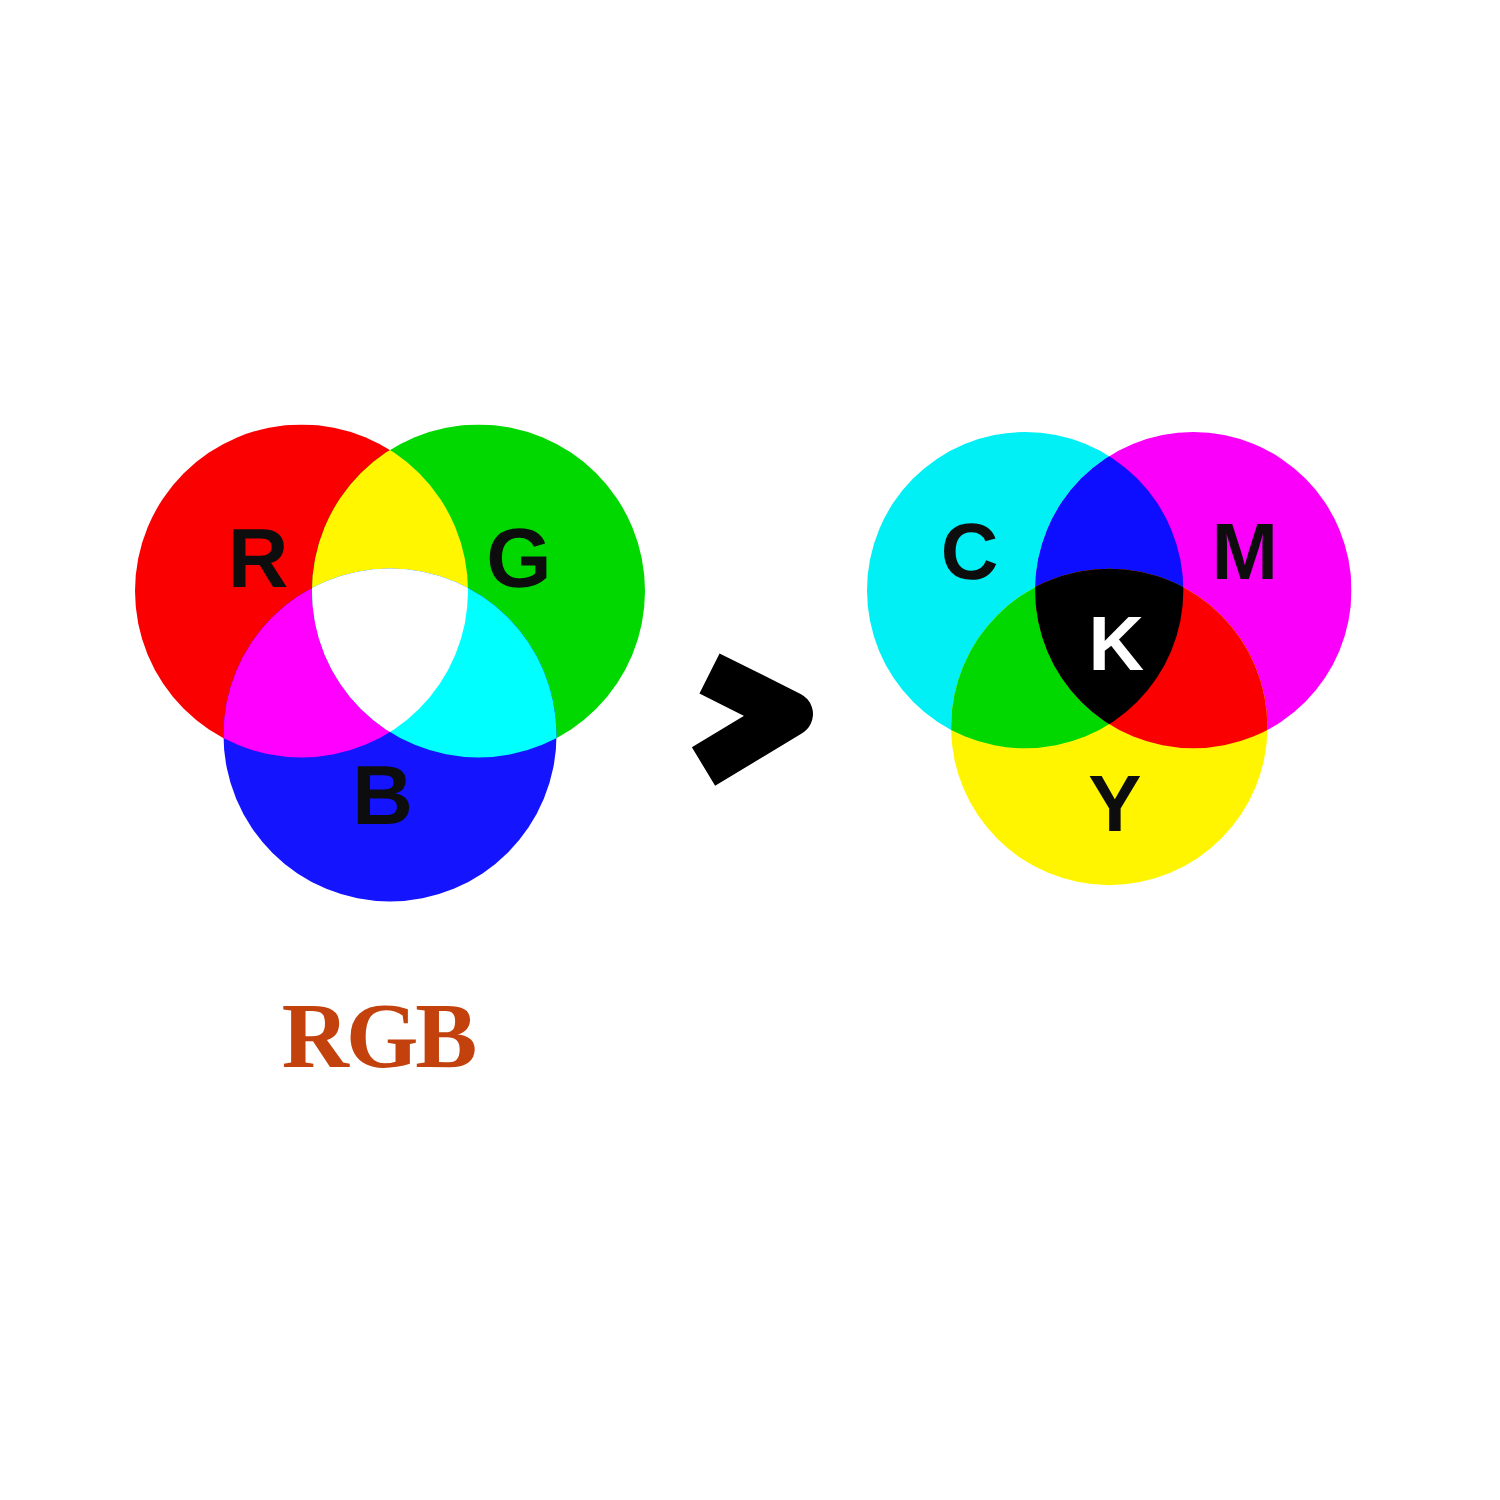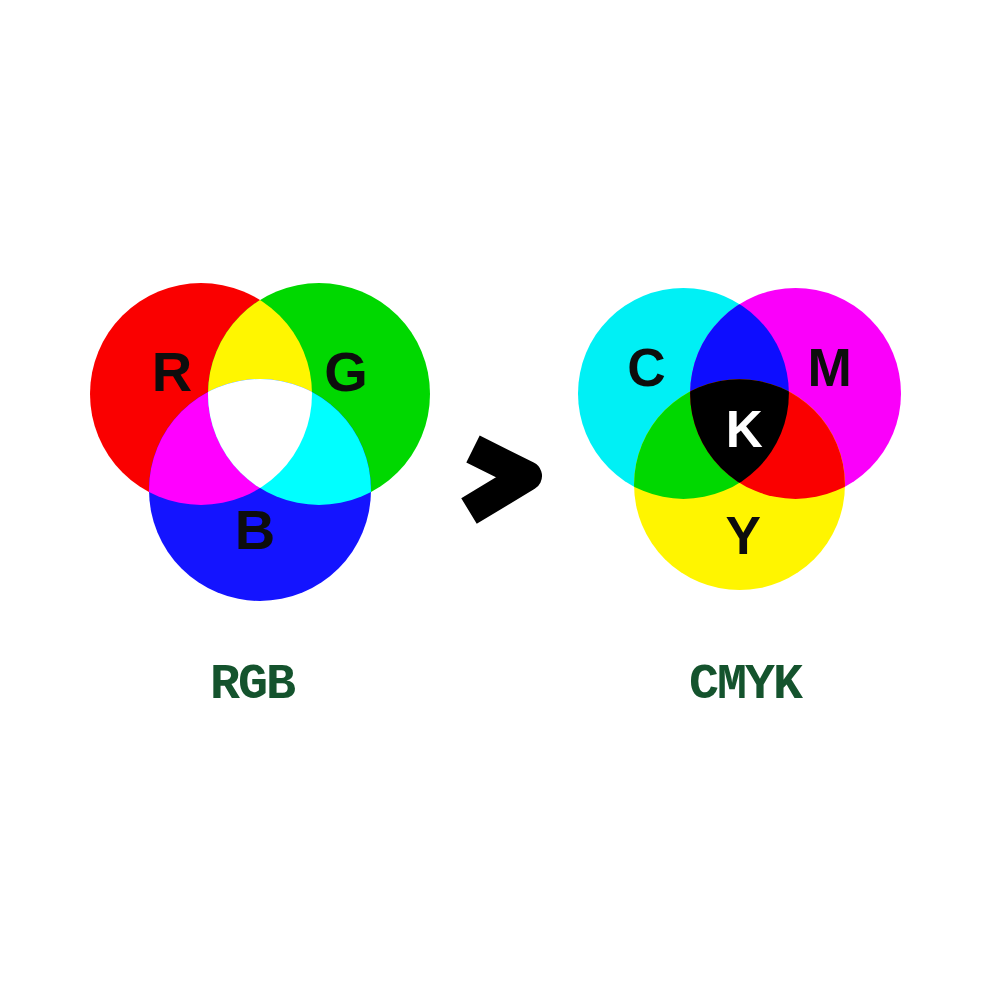--- a/index.html
+++ b/index.html
@@ -18,25 +18,25 @@
   .circle-letter {
     font-family: "Liberation Sans", sans-serif;
     font-weight: bold;
     font-size: 56px;
   }
   .k-letter { font-size: 54px; }
   .model-label {
     position: absolute;
     top: 660px;
     transform: translateX(-50%);
-    font-family: Liberation Mono, monospace;
+    font-family: Liberation Serif, serif;
     font-weight: bold;
-    font-size: 50px;
+    font-size: 62px;
     letter-spacing: -2px;
-    color: #14532d;
+    color: #c2410c;
     line-height: 1;
     white-space: nowrap;
   }
   .rgb-label  { left: 252px; }
   .cmyk-label { left: 745px; }
   .sr-only {
     position: absolute;
     width: 1px; height: 1px;
     overflow: hidden;
     clip: rect(0 0 0 0);
@@ -110,15 +110,14 @@
         <circle cx="170" cy="207" r="111" fill="#000000"></circle>
       </g>
     </g>
     <text class="circle-letter" x="72" y="103" text-anchor="middle" fill="#0D0D0D">C</text>
     <text class="circle-letter" x="265" y="103" text-anchor="middle" fill="#0D0D0D">M</text>
     <text class="circle-letter" x="174" y="280" text-anchor="middle" fill="#0D0D0D">Y</text>
     <text class="circle-letter k-letter" x="175" y="167" text-anchor="middle" fill="#FFFFFF">K</text>
   </svg>
 
   <div class="model-label rgb-label">RGB</div>
-  <div class="model-label cmyk-label">CMYK</div>
 
 </div>
 
 </body></html>

